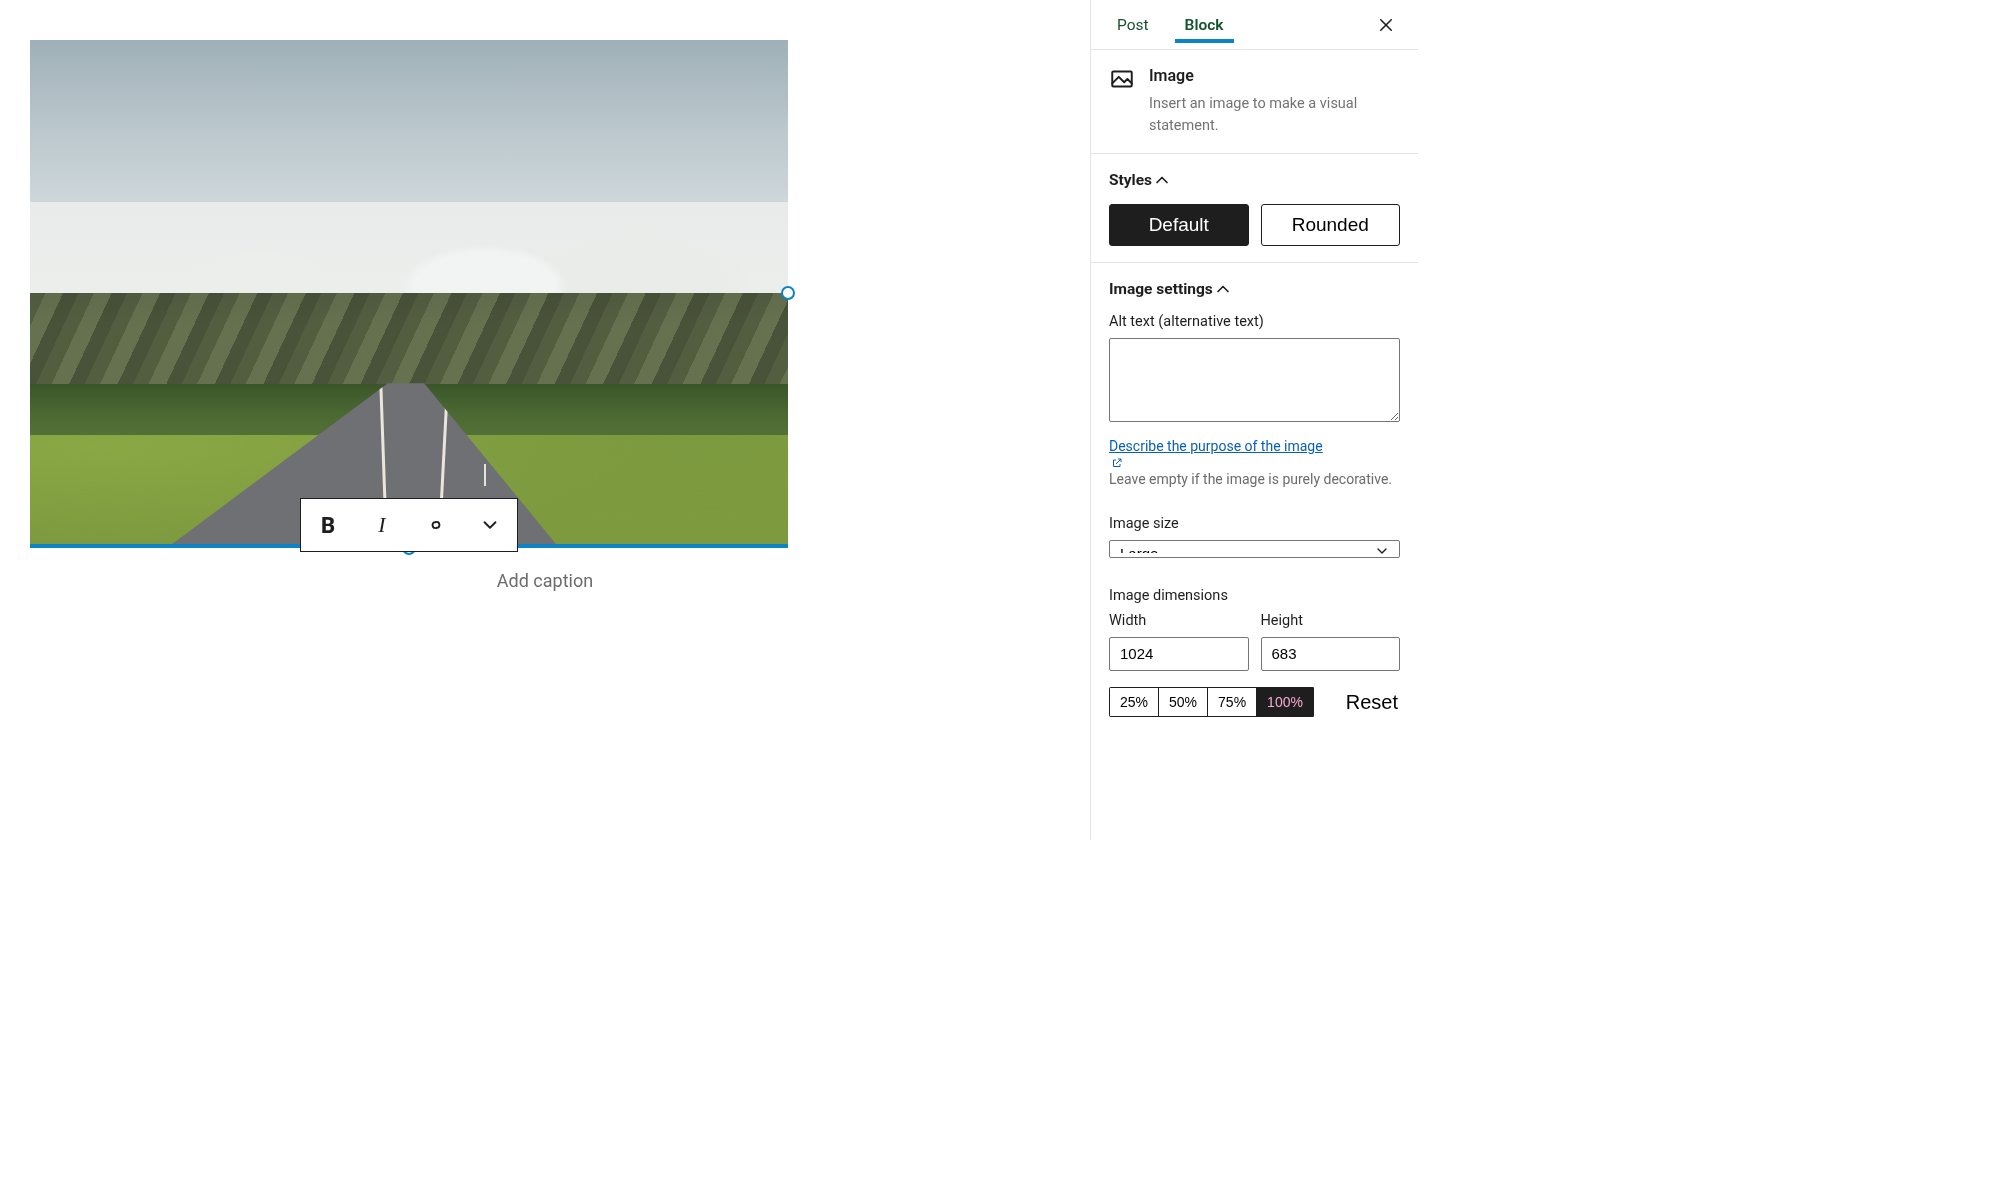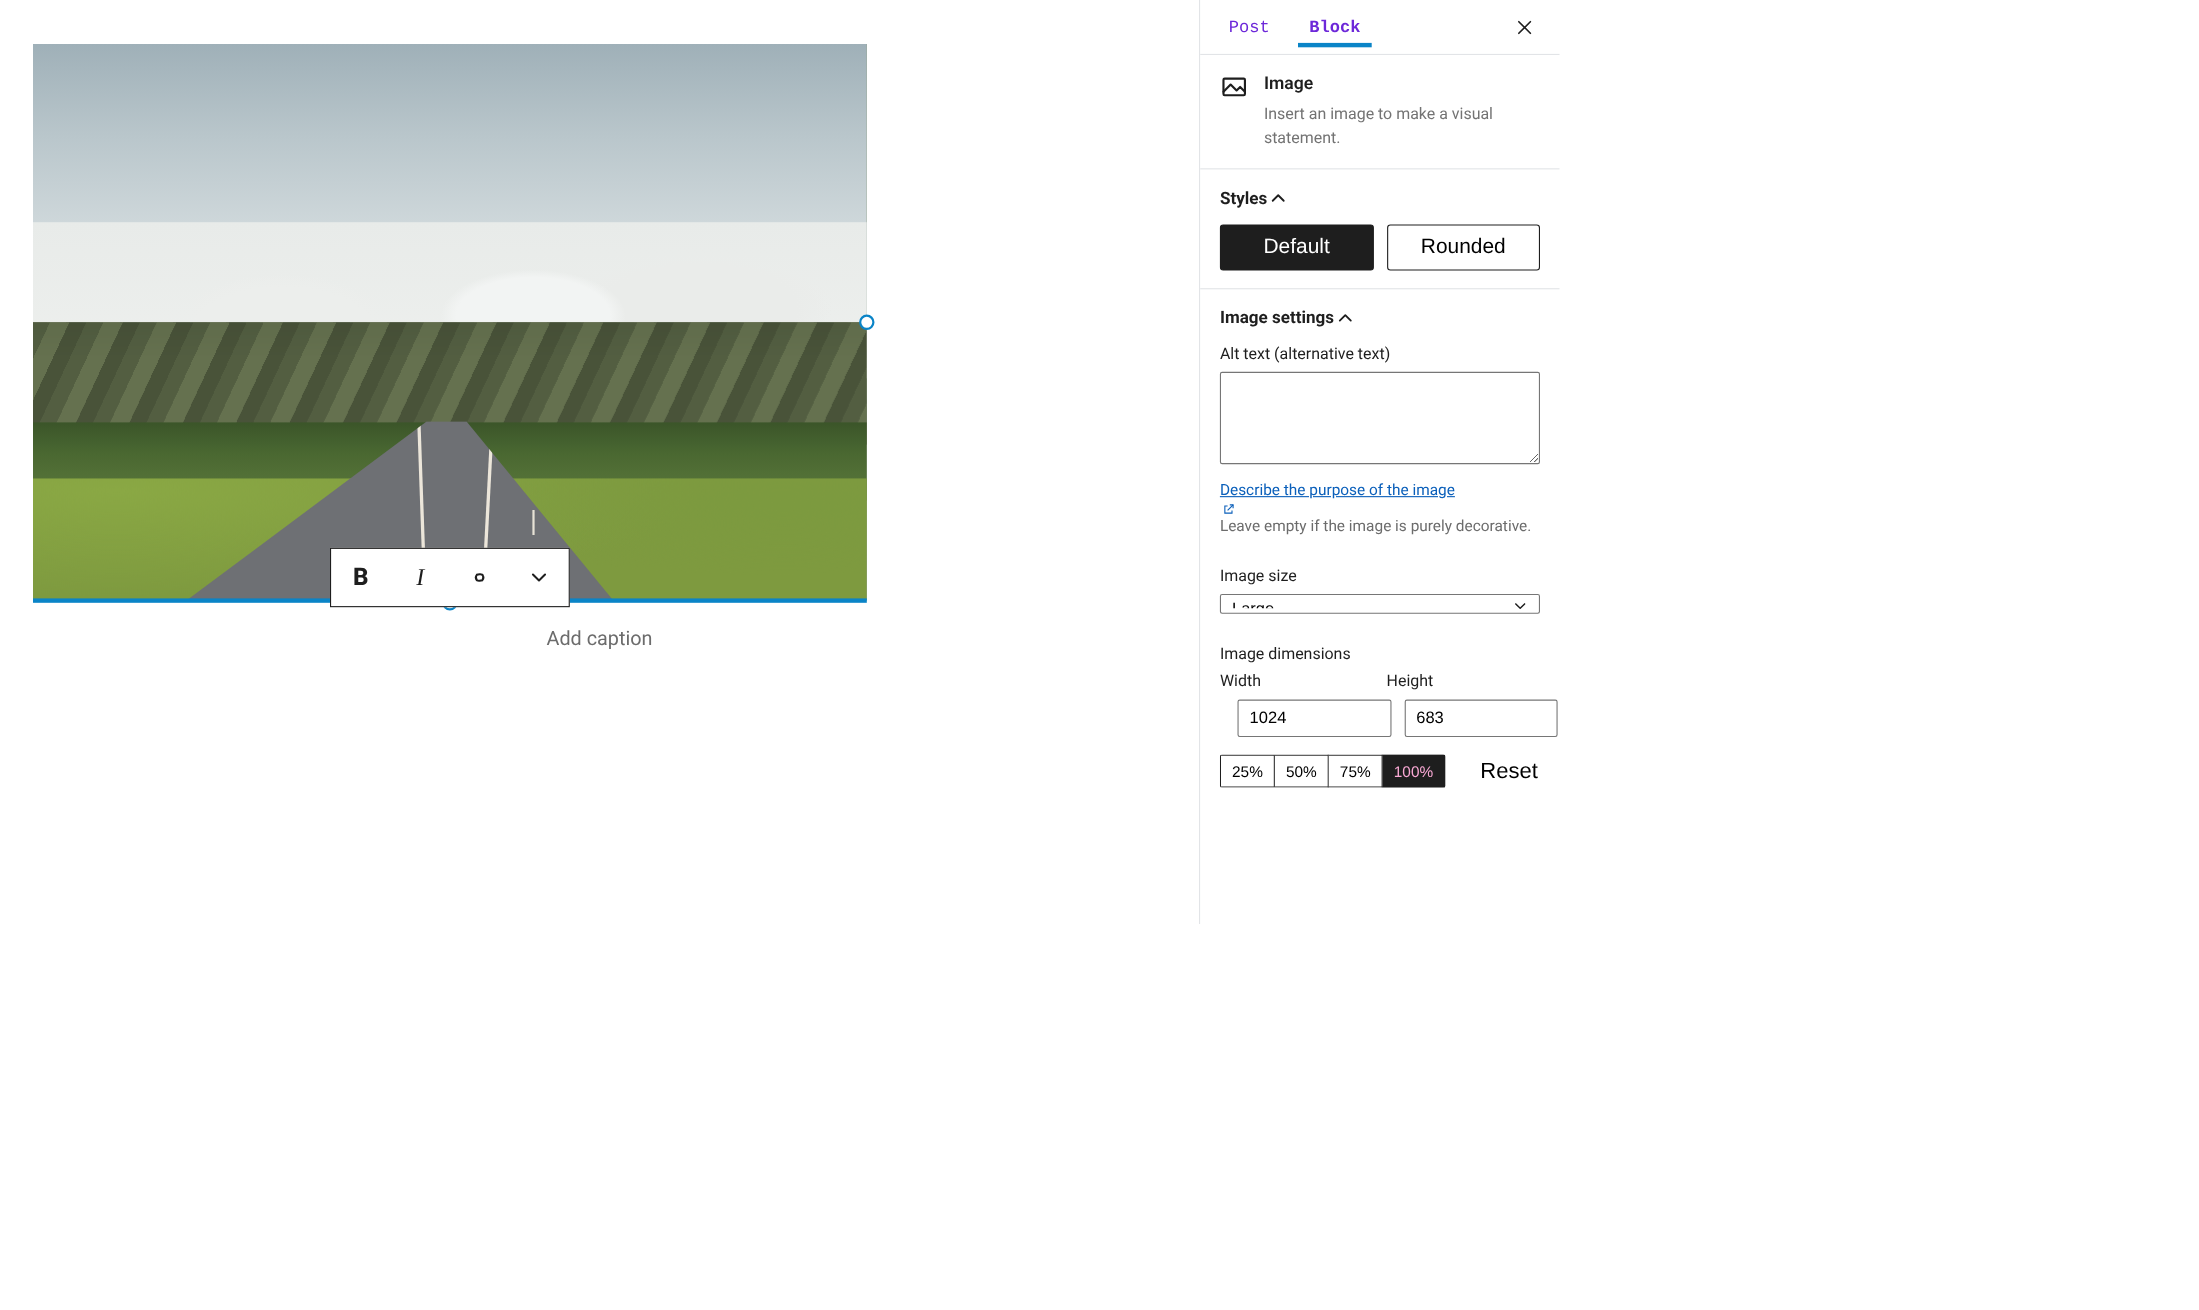--- a/index.html
+++ b/index.html
@@ -159,25 +159,24 @@
     align-items: center;
     padding: 0 18px;
     height: 50px;
     position: relative;
     border-bottom: 1px solid #e2e4e7;
   }
   .tab {
     padding: 0 8px;
     height: 34px;
     display: flex; align-items: center;
-    font-size: 15.5px; color: #6d28d9;
+    font-size: 15.5px; color: #14532d;
     cursor: pointer;
     margin-right: 20px;
     position: relative;
-    font-family: Liberation Mono, monospace;
   }
   .tab.active { font-weight: 600; }
   .tab.active::after {
     content: ""; position: absolute;
     left: -2px; right: -2px; bottom: -1px;
     height: 4px; background: #0a84c7;
   }
   .tabs .close {
     margin-left: auto;
     cursor: pointer;
@@ -249,21 +248,20 @@
   }
 
   .dims-row { display: flex; gap: 12px; }
   .dims-row .col { flex: 1 1 50%; }
   input.num {
     width: 100%; height: 34px;
     border: 1px solid #767676;
     border-radius: 2px;
     padding: 4px 10px;
     font-size: 15px;
-    margin-left: 16px;
   }
 
   .pct-row { display: flex; align-items: center; margin-top: 14px; }
   .pct-group { display: flex; border-radius: 2px; overflow: hidden; }
   .pct {
     height: 30px; padding: 0 10px;
     font-size: 14px; background: #fff;
     border: 1px solid #1e1e1e;
     cursor: pointer;
   }

